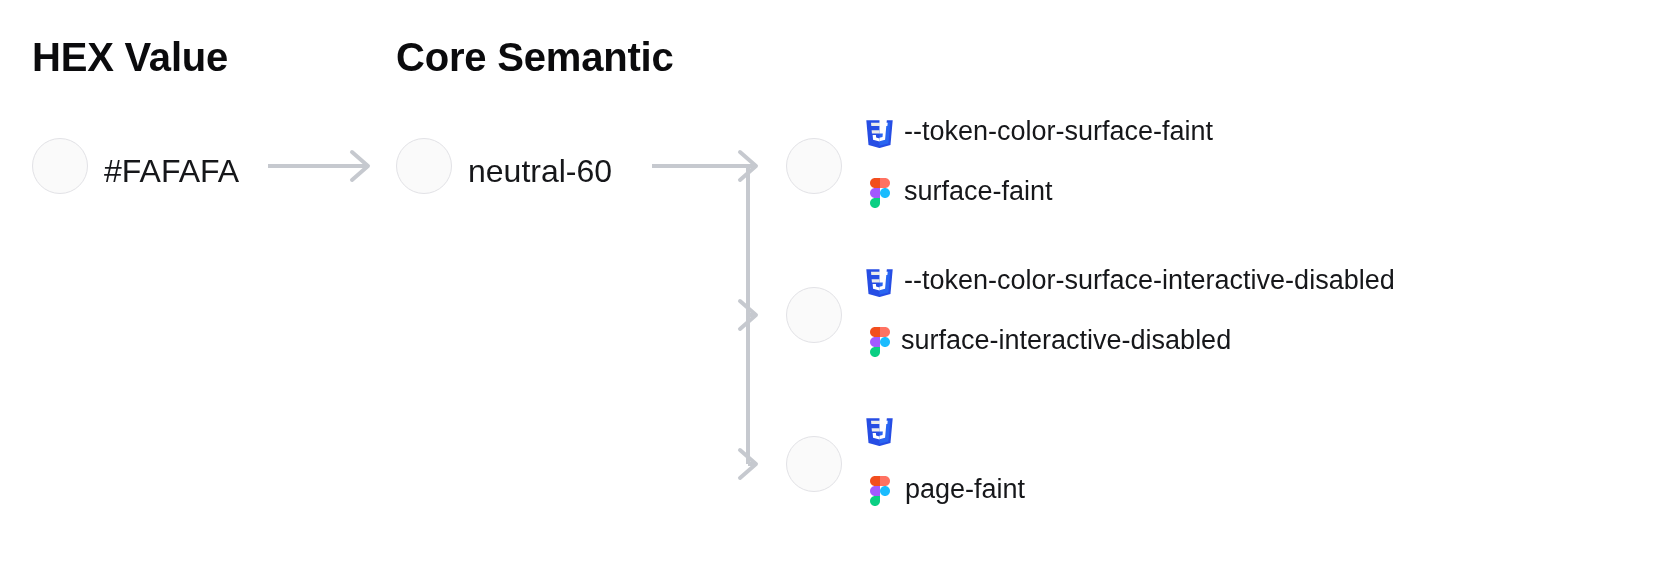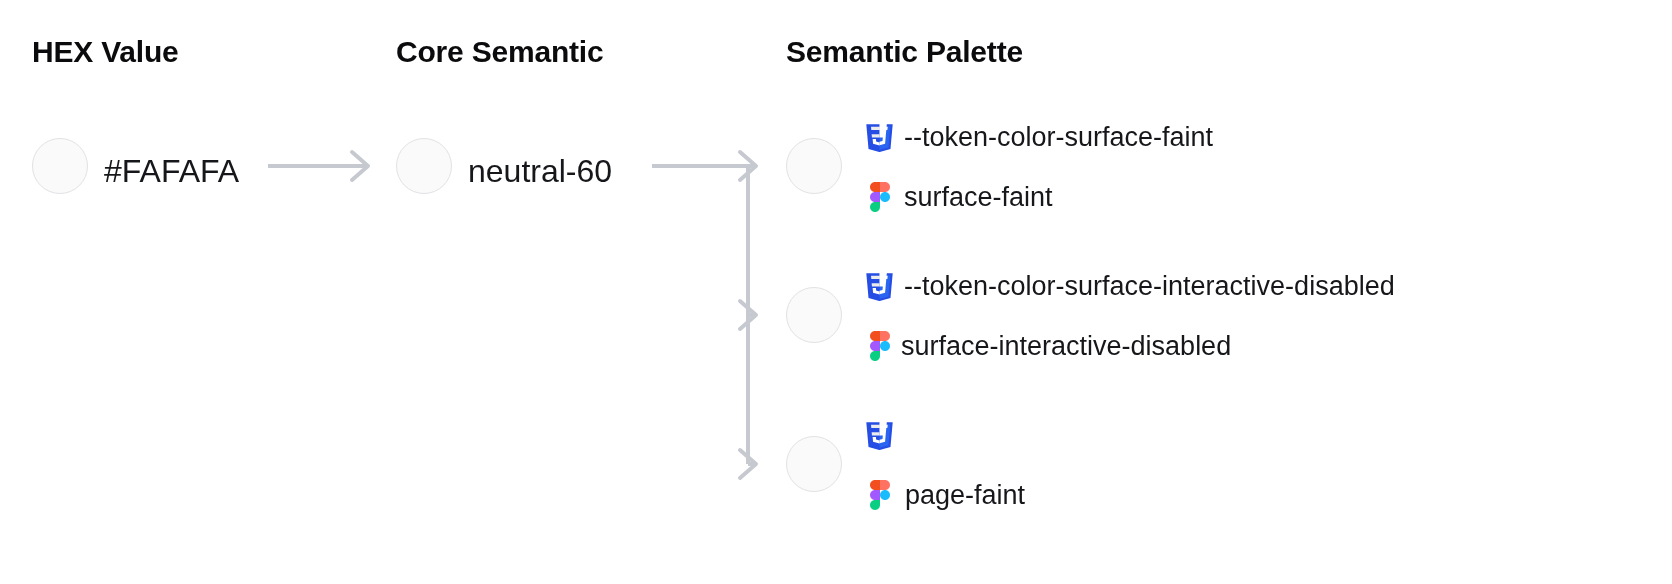--- a/index.html
+++ b/index.html
@@ -18,21 +18,21 @@
   }
 
   .stage {
     position: absolute;
     inset: 0;
   }
 
   
   .col-heading {
     position: absolute;
-    font-size: 30px;
+    font-size: 40px;
     font-weight: bold;
     color: #0b0b0d;
     letter-spacing: -0.2px;
     white-space: nowrap;
     line-height: 1;
   }
   #hdr-hex   { left: 32px;  top: 37px; }
   #hdr-core  { left: 396px; top: 37px; }
   #hdr-sem   { left: 786px; top: 37px; }
 
@@ -67,21 +67,21 @@
     pointer-events: none;
   }
 
   
   .sem-row {
     position: absolute;
     left: 866px;
   }
   .sem-line {
     display: flex;
-    align-items: center;
+    align-items: flex-start;
     gap: 11px;
     height: 38px;
     white-space: nowrap;
   }
   .sem-text {
     font-size: 27px;
     color: #16171a;
     line-height: 1;
     font-weight: 400;
   }
@@ -99,21 +99,20 @@
     margin-right: 2px;
   }
 </style>
 </head>
 <body>
 
 <div class="stage">
 
   <div id="hdr-hex" class="col-heading">HEX Value</div>
   <div id="hdr-core" class="col-heading">Core Semantic</div>
-  <div id="hdr-sem" class="col-heading">Semantic Palette</div>
 
   <div class="swatch" style="left: 32px; top: 138px; background: rgb(250, 250, 250);"></div>
   <div class="value-label" style="left:104px; top:155px;">#FAFAFA</div>
 
   <div class="swatch" style="left: 396px; top: 138px; background: rgb(250, 250, 250);"></div>
   <div class="value-label" style="left:468px; top:155px;">neutral-60</div>
 
   <div class="swatch" style="left: 786px; top: 138px; background: rgb(250, 250, 250);"></div>
   <div class="swatch" style="left: 786px; top: 287px; background: rgb(250, 250, 250);"></div>
   <div class="swatch" style="left: 786px; top: 436px; background: rgb(250, 250, 250);"></div>

